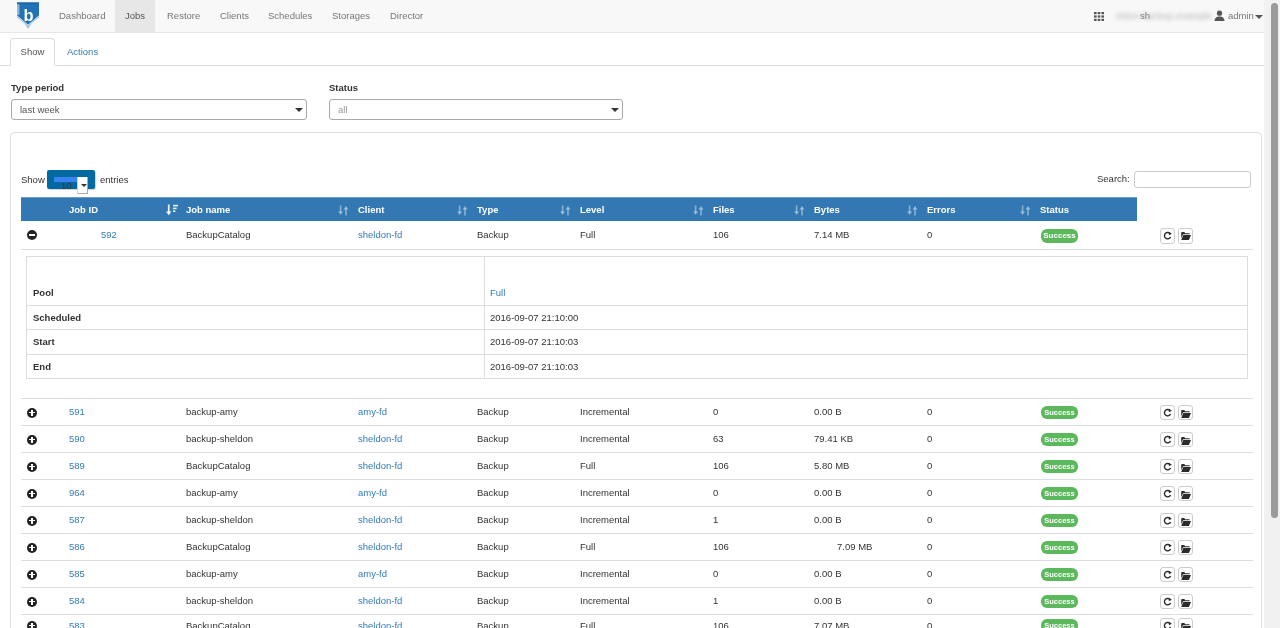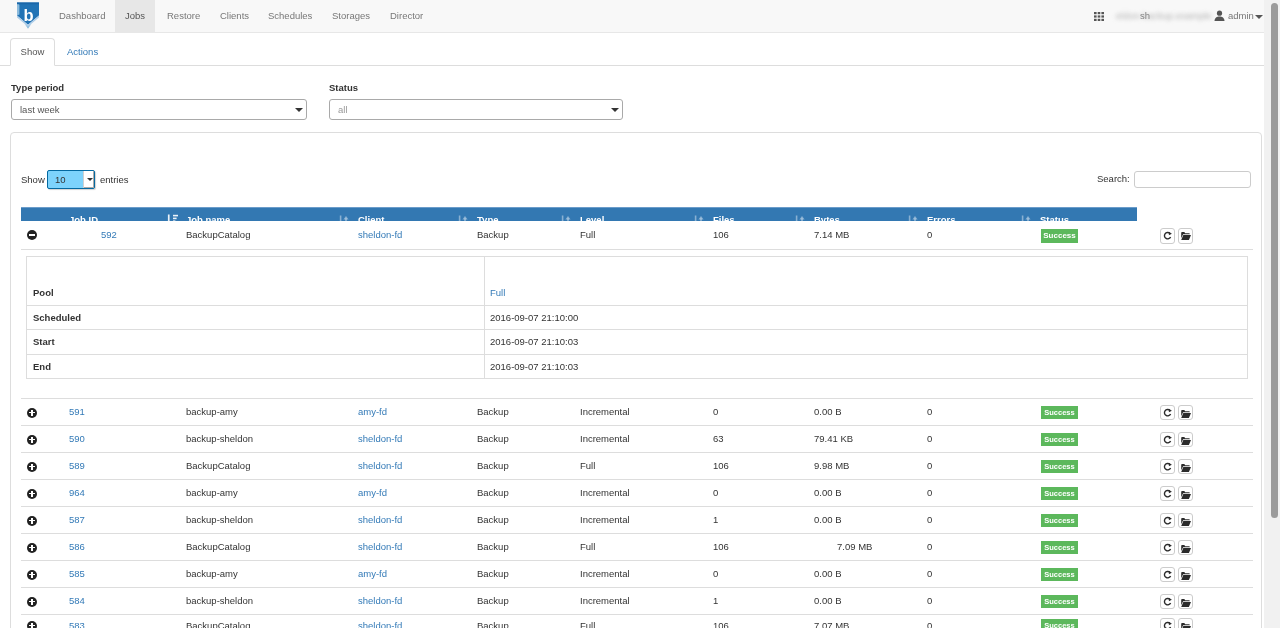--- a/index.html
+++ b/index.html
@@ -31,41 +31,41 @@
 
 #panel { position:absolute; left:10px; top:132px; width:1252px; height:520px;
   border:1px solid #ddd; border-radius:4px 4px 0 0; background:#fff; }
 #panel-head { position:absolute; left:0; top:0; width:100%; height:25px;
   background:#f5f5f5; border-bottom:1px solid #ddd; border-radius:3px 3px 0 0; }
 #panel-head span { position:absolute; left:9px; top:0; line-height:24px; font-size:11px; color:#333; }
 
 
 #lenwrap { position:absolute; left:10px; top:37px; height:20px; line-height:20px; color:#333; }
 #lensel { position:absolute; left:36px; top:37px; width:48px; height:19px;
-  background:#7dd3fc; border:1px solid #0369a1; border-radius:2px; box-shadow:1px 1px 1px rgba(0,0,0,0.18); }
+  background:#3b82f6; border:7px solid #0369a1; border-radius:2px; box-shadow:1px 1px 1px rgba(0,0,0,0.18); }
 #lensel .txt { position:absolute; left:7px; top:0; line-height:18px; color:#333; }
 #lensel .btn { position:absolute; right:0; top:0; width:11px; height:17px; border-left:1px solid #d0d0d0; background:#fff; box-shadow:inset -1px -1px 0 #aaa; }
 #lensel .btn:after { content:""; position:absolute; left:2.5px; top:7px; width:0; height:0;
   border-left:3px solid transparent; border-right:3px solid transparent; border-top:3.8px solid #333; }
 #entries { position:absolute; left:89px; top:37px; height:20px; line-height:20px; }
 #searchlab { position:absolute; left:1086px; top:37px; height:18px; line-height:18px; color:#333; }
 #searchbox { position:absolute; left:1123px; top:37.5px; width:117px; height:17px;
   background:#fff; border:1px solid #ccc; border-radius:3px; }
 
 
 #tbl { position:absolute; left:10px; top:64px; width:1232px; }
-#thead { position:absolute; left:0; top:10px; width:1116px; height:24px; background:#3378b2; border-top:1px solid #6b9cca; }
+#thead { position:absolute; left:0; top:0; width:1116px; height:24px; background:#3378b2; border-top:1px solid #6b9cca; }
 .th { position:absolute; top:0; height:24px; line-height:24px; color:#fff; font-weight:bold; }
 .trow { position:absolute; left:0; width:1232px; border-bottom:1px solid #ddd; background:#fff; }
 .td { position:absolute; top:0; height:100%; color:#333; }
 a, .lnk { color:#337ab7; text-decoration:none; }
 .ctrl { position:absolute; left:6px; width:10px; height:10px; border-radius:50%; background:#222; }
 .ctrl:before { content:""; position:absolute; left:2px; top:4.2px; width:6px; height:1.6px; background:#fff; }
 .ctrl.plus:after { content:""; position:absolute; left:4.2px; top:2px; width:1.6px; height:6px; background:#fff; }
-.badge-s { position:absolute; left:1020px; width:37px; height:13px; background:#5cb85c; border-radius:0;
+.badge-s { position:absolute; left:1020px; width:37px; height:13px; background:#5cb85c; border-radius:6px;
   color:#fff; font-weight:bold; font-size:7.5px; text-align:center; line-height:13px; }
 .abtn { position:absolute; width:15px; height:14.5px; background:#fff; border:1px solid #ccc; border-radius:3px; }
 
 
 #dtbl { position:absolute; left:5px; top:5.5px; width:1222px; height:123px; border:1px solid #ddd; }
 .drow { position:absolute; left:0; width:100%; border-bottom:1px solid #ddd; }
 .drow .lbl { position:absolute; left:6px; top:0; height:100%; font-weight:bold; }
 .drow .val { position:absolute; left:463px; top:0; height:100%; }
 #dsep { position:absolute; left:457px; top:0; width:1px; height:100%; background:#ddd; }
 
@@ -323,21 +323,21 @@
         </div>
       </div>
 <div class="trow" style="top:256px;height:27px;line-height:26px;">
         <div class="ctrl plus" style="top:8.5px;"></div>
         <span class="td lnk" style="left:48px;">589</span>
         <span class="td" style="left:165px;">BackupCatalog</span>
         <span class="td lnk" style="left:337px;">sheldon-fd</span>
         <span class="td" style="left:456px;">Backup</span>
         <span class="td" style="left:559px;">Full</span>
         <span class="td" style="left:692px;">106</span>
-        <span class="td" style="left:793px;">9.98 MB</span>
+        <span class="td" style="left:793px;">5.80 MB</span>
         <span class="td" style="left:906px;">0</span>
         <div class="badge-s" style="top:7.0px;">Success</div>
         <div class="abtn" style="left:1138.7px;top:6.3px;">
           <svg style="position:absolute;left:2.6px;top:2.2px;" width="9" height="9" viewBox="0 0 9 9">
             <path d="M6.76 2.24 A3.2 3.2 0 1 0 7.6 5.9" fill="none" stroke="#2b2b2b" stroke-width="1.4"></path>
             <polygon points="5.9,0.7 8.9,2.7 5.9,4.2" fill="#2b2b2b"></polygon>
           </svg>
         </div>
         <div class="abtn" style="left:1157.3px;top:6.3px;">
           <svg style="position:absolute;left:2.2px;top:2.4px;" width="10" height="10" viewBox="0 0 10 10">

